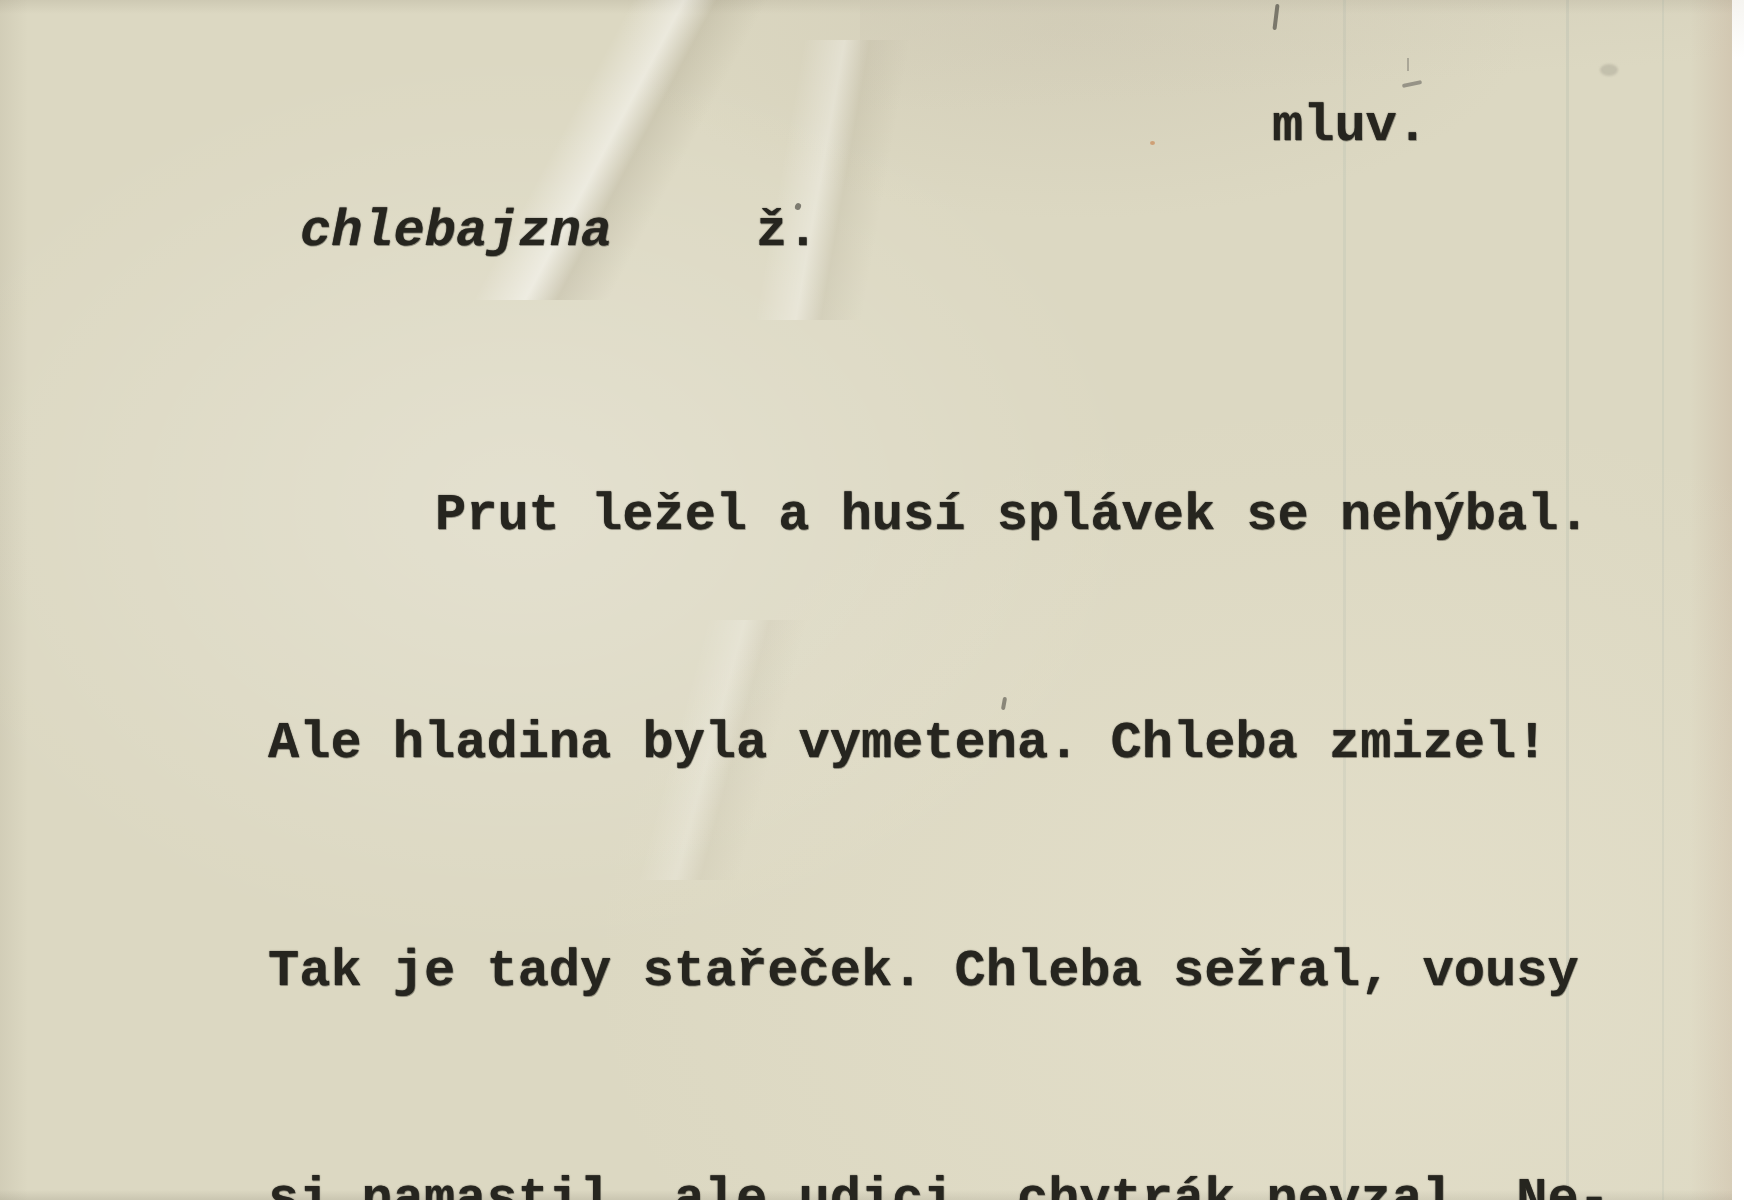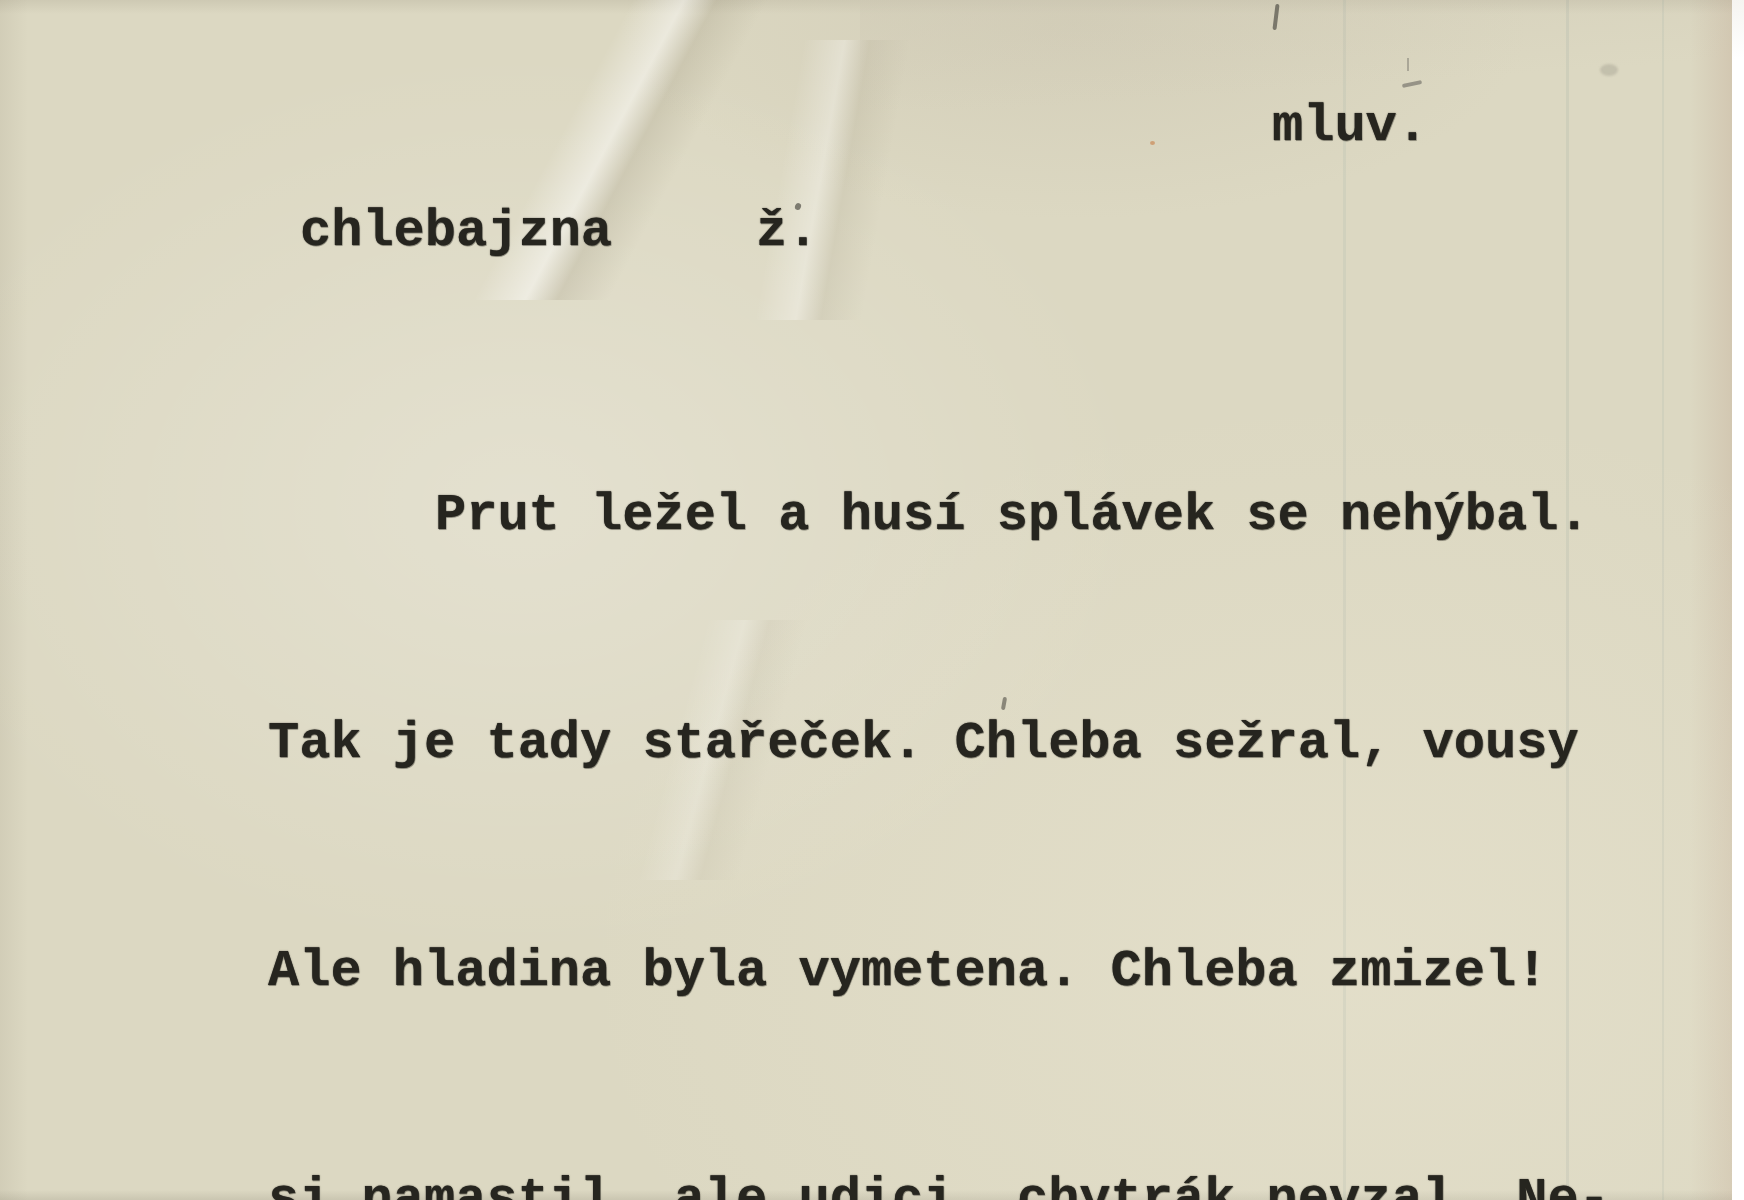--- a/index.html
+++ b/index.html
@@ -30,21 +30,21 @@
     position: absolute;
     font-size: 52px;
     line-height: 52px;
     letter-spacing: 0;
     white-space: pre;
     color: #26251f;
     text-shadow: 0 0 1.3px rgba(38,36,30,0.85), 0.6px 0.6px 0.6px rgba(38,36,30,0.35);
     filter: blur(0.2px);
   }
   .corner-label  { left: 1272px; top: 101px; }
-  .headword     { left: 300px;  top: 206px; }
+  .headword     { left: 300px;  top: 206px; font-style: italic; }
   .gender       { left: 756px;  top: 206px; }
   .excerpt {
     position: absolute;
     left: 268px;
     top: 326px;
     width: 1420px;
     font-size: 52px;
     line-height: 76px;
     white-space: pre;
     text-shadow: 0 0 1.3px rgba(38,36,30,0.85), 0.6px 0.6px 0.6px rgba(38,36,30,0.35);
@@ -108,22 +108,22 @@
   <div class="mark smudge-top-right"></div>
 
   <div class="ink corner-label">mluv.</div>
 
   <div class="ink headword">chlebajzna</div>
 
   <div class="ink gender">ž.</div>
 
   <div class="excerpt">
     <div class="line indent">Prut ležel a husí splávek se nehýbal.</div>
+    <div class="line">Ale hladina byla vymetena. Chleba zmizel!</div>
     <div class="line">Tak je tady stařeček. Chleba sežral, vousy</div>
-    <div class="line">Ale hladina byla vymetena. Chleba zmizel!</div>
     <div class="line">si namastil, ale udici, chytrák nevzal. Ne-</div>
     
     
     
   </div>
 
 
 </div>
 
 </body></html>

